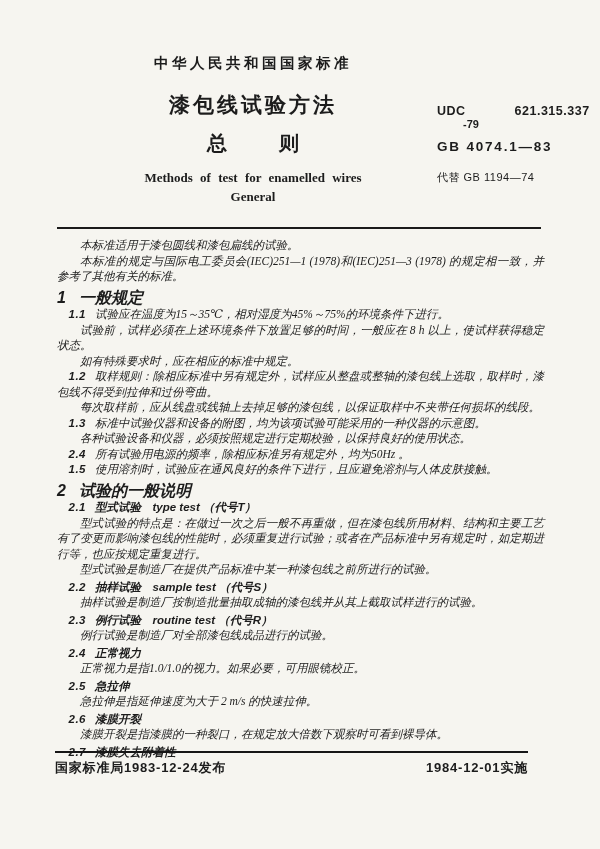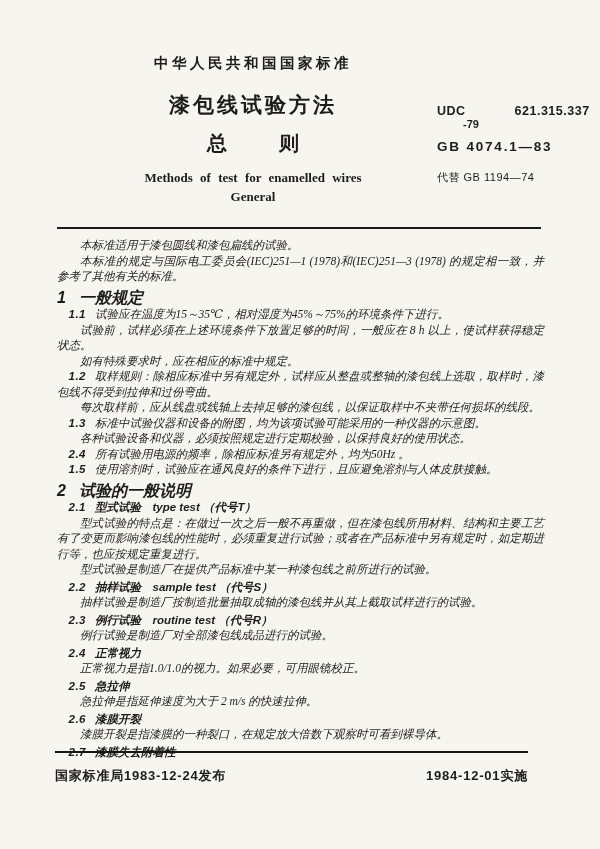--- a/index.html
+++ b/index.html
@@ -37,21 +37,21 @@
   .cnum{font-family:"Liberation Sans","DejaVu Sans",sans-serif;font-weight:bold;
     margin-right:9px;letter-spacing:0.5px;white-space:nowrap;}
   .sec-h{font-family:"Liberation Sans","DejaVu Sans",sans-serif;font-weight:bold;
     font-size:16px;margin:5px 0 2px 0 !important;}
   .snum{margin-right:13px;}
   .head2{margin-top:2px !important;}
   .head2 .hd{font-family:"Liberation Sans","DejaVu Sans",sans-serif;font-weight:bold;}
   
   .footer{position:absolute;left:55px;top:751px;width:473px;
     border-top:2.8px solid #161616;display:flex;justify-content:space-between;
-    padding-top:14px;font-family:"Liberation Sans","DejaVu Sans",sans-serif;
+    padding-top:6px;font-family:"Liberation Sans","DejaVu Sans",sans-serif;
     font-weight:bold;font-size:13px;letter-spacing:0.8px;}
 </style>
 </head>
 <body>
 
 <div class="page">
 
   <div class="center-col">
     <div class="authority">中华人民共和国国家标准</div>
     <div class="title-cn">漆包线试验方法</div>

